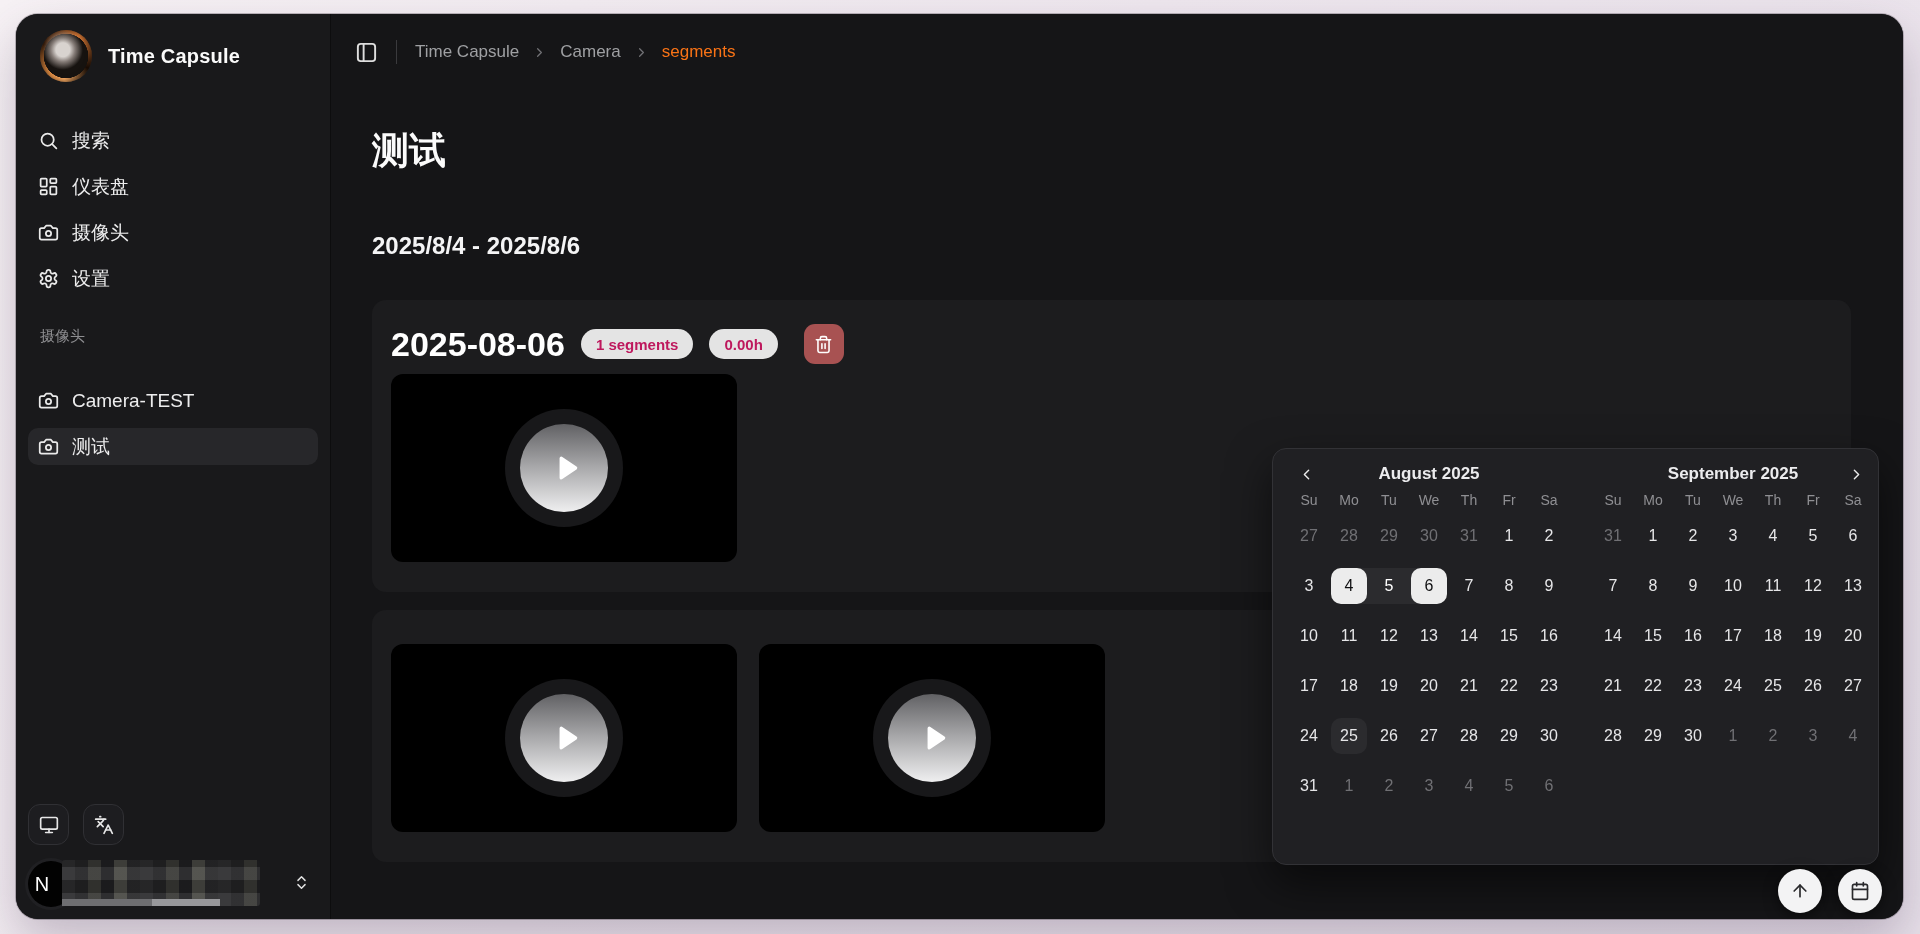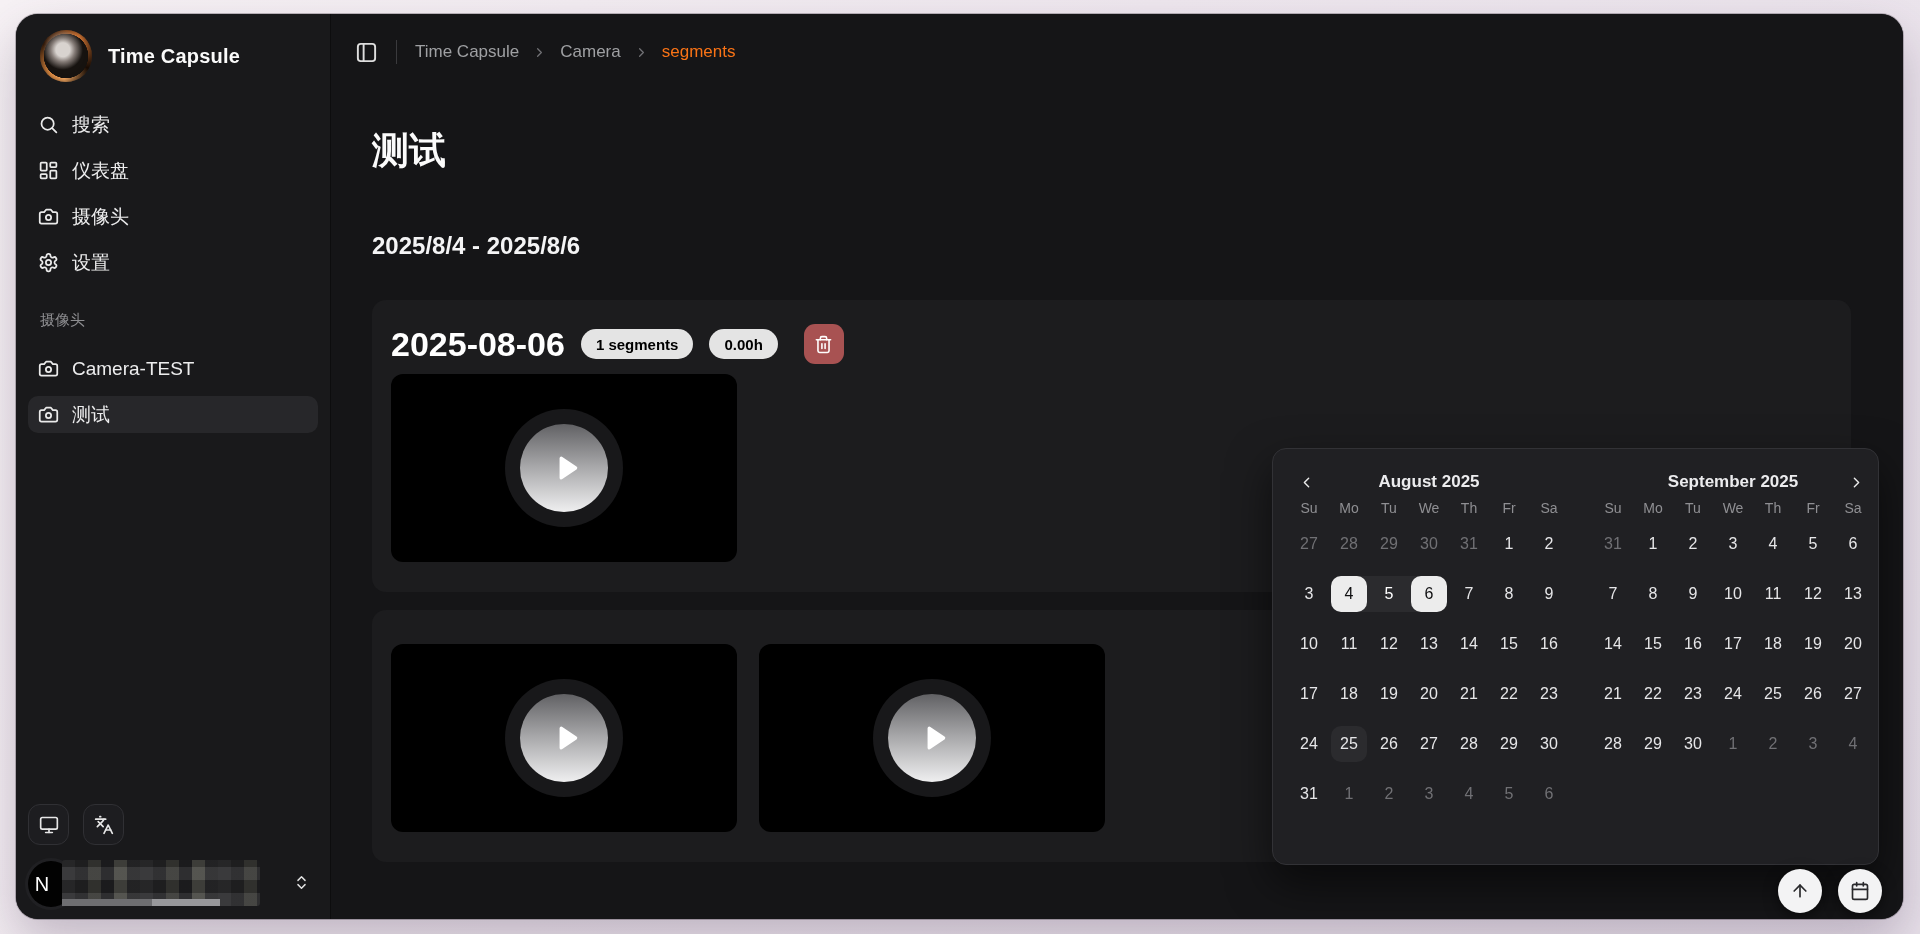--- a/index.html
+++ b/index.html
@@ -19,21 +19,21 @@
     display:flex; flex-direction:column; position:relative; }
   .logo-row { display:flex; align-items:center; gap:16px; padding:16px 20px 8px 24px; }
   .logo { width:52px; height:52px; border-radius:50%; flex:none;
     background:
       radial-gradient(circle at 44% 38%, #d8d3cf 0 16%, rgba(150,140,135,.85) 28%, rgba(60,50,45,0) 46%),
       radial-gradient(circle, #171310 0 60%, rgba(0,0,0,0) 61%),
       conic-gradient(from 220deg, #f59a4a, #40200a 22%, #e8823a 48%, #1c0e05 72%, #ffb066 90%, #f59a4a);
     box-shadow: inset 0 0 6px rgba(0,0,0,.6);
   }
   .app-title { font-size:20px; font-weight:700; color:#fafafa; letter-spacing:.2px; }
-  .side-nav { margin-top:16px; padding:0 12px; display:flex; flex-direction:column; gap:9px; }
+  .side-nav { margin-top:32px; padding:0 12px; display:flex; flex-direction:column; gap:9px; }
   .side-item { display:flex; align-items:center; gap:13px; height:37px; padding:0 10px;
     border-radius:10px; color:#ededee; font-size:19px; cursor:pointer; }
   .side-item svg { flex:none; color:#eaeaea; }
   .side-item.active { background:#27272a; }
   .group-label { margin:30px 24px 4px; font-size:15px; color:#8d8d90; }
   .side-spacer { flex:1; }
   .foot-btns { display:flex; gap:14px; padding:0 0 12px 12px; }
   .icon-btn { width:41px; height:41px; border-radius:12px; border:1px solid #303034;
     background:#1d1d20; color:#e6e6e6; display:flex; align-items:center; justify-content:center; cursor:pointer; }
   .user-row { position:relative; height:54px; margin:0 10px 8px 12px; display:flex; align-items:center; cursor:pointer; }
@@ -58,37 +58,37 @@
   .crumb.current { color:#f97316; cursor:default; }
   .crumb-sep { color:#707074; display:flex; }
   .content { padding-left:41px; }
   .page-title { margin-top:62px; font-size:37px; font-weight:700; color:#fbfbfb; }
   .range-heading { margin-top:56px; font-size:24px; font-weight:700; color:#f4f4f5; }
   .day-card { width:1479px; background:#1c1c1e; border-radius:14px; margin-top:40px;
     padding:24px 0 30px 19px; }
   .day-card + .day-card { margin-top:18px; }
   .card-head { display:flex; align-items:center; gap:16px; }
   .card-date { font-size:34px; font-weight:700; color:#ffffff; }
-  .pill { height:30px; padding:0 15px; border-radius:15px; background:#e4e4e4; color:#000000;
+  .pill { height:30px; padding:0 15px; border-radius:15px; background:#e4e4e4; color:#be185d;
     font-size:15px; font-weight:600; display:flex; align-items:center; }
   .del-btn { width:40px; height:40px; border-radius:11px; background:#a85252; border:none; color:#fff;
     display:flex; align-items:center; justify-content:center; margin-left:10px; cursor:pointer; }
   .thumbs { display:flex; gap:22px; margin-top:10px; }
   .thumb { width:346px; height:188px; background:#000; border-radius:12px;
     display:flex; align-items:center; justify-content:center; cursor:pointer; }
   .play-outer { width:118px; height:118px; border-radius:50%; background:#18181a;
     display:flex; align-items:center; justify-content:center; }
   .play-inner { width:88px; height:88px; border-radius:50%;
     background:linear-gradient(180deg,#616164 0%,#a7a7a9 48%,#efeff0 100%);
     display:flex; align-items:center; justify-content:center; }
   .play-inner svg { margin-left:6px; }
   
   .calendar-pop { position:absolute; left:1256px; top:434px; width:607px; height:417px;
     background:#202023; border:1px solid #323236; border-radius:14px;
-    box-shadow:0 18px 44px rgba(0,0,0,.55); padding:12px 16px; display:flex; gap:24px; z-index:40; }
+    box-shadow:0 18px 44px rgba(0,0,0,.55); padding:4px 16px; display:flex; gap:24px; z-index:40; }
   .month { width:280px; }
   .month-header { position:relative; height:30px; margin-top:6px; display:flex; align-items:center; justify-content:center; }
   .month-title { font-size:17px; font-weight:600; color:#ececee; }
   .cal-nav { position:absolute; top:0; width:30px; height:30px; background:none; border:none;
     color:#eaeaea; display:flex; align-items:center; justify-content:center; cursor:pointer; }
   .cal-nav.prev { left:2px; } .cal-nav.next { right:2px; }
   .weekdays { display:grid; grid-template-columns:repeat(7,40px); }
   .wd { height:22px; display:flex; align-items:center; justify-content:center; color:#8f8f93; font-size:14px; }
   .days { display:grid; grid-template-columns:repeat(7,40px); grid-auto-rows:50px; }
   .cell { position:relative; display:flex; align-items:center; justify-content:center; }

